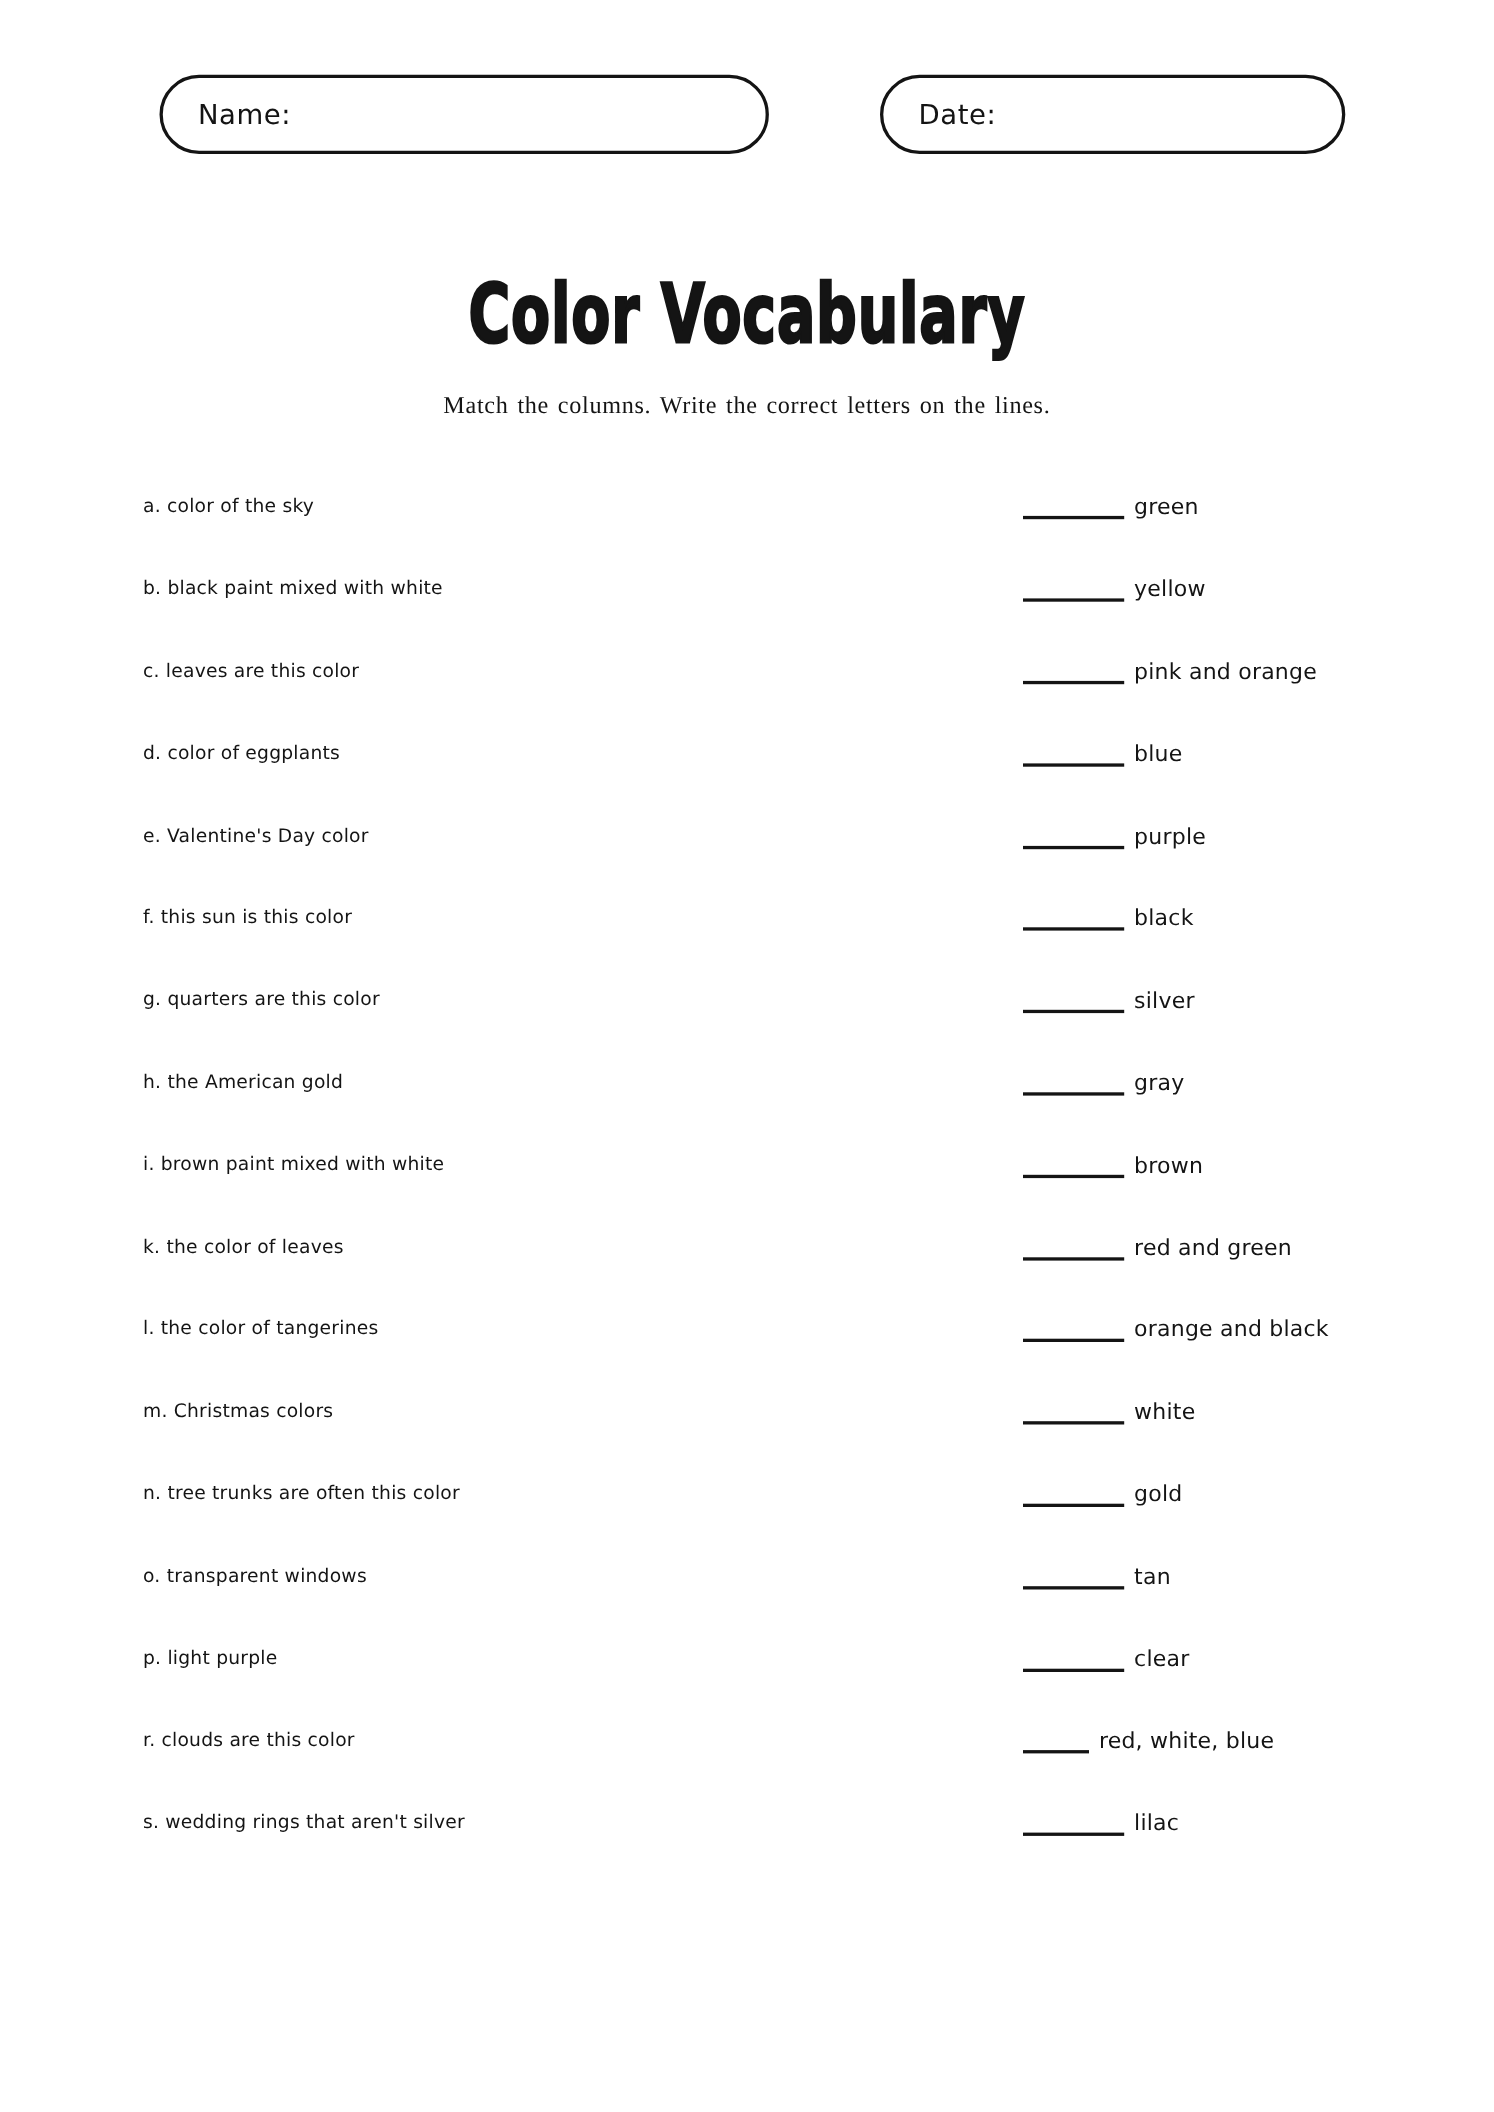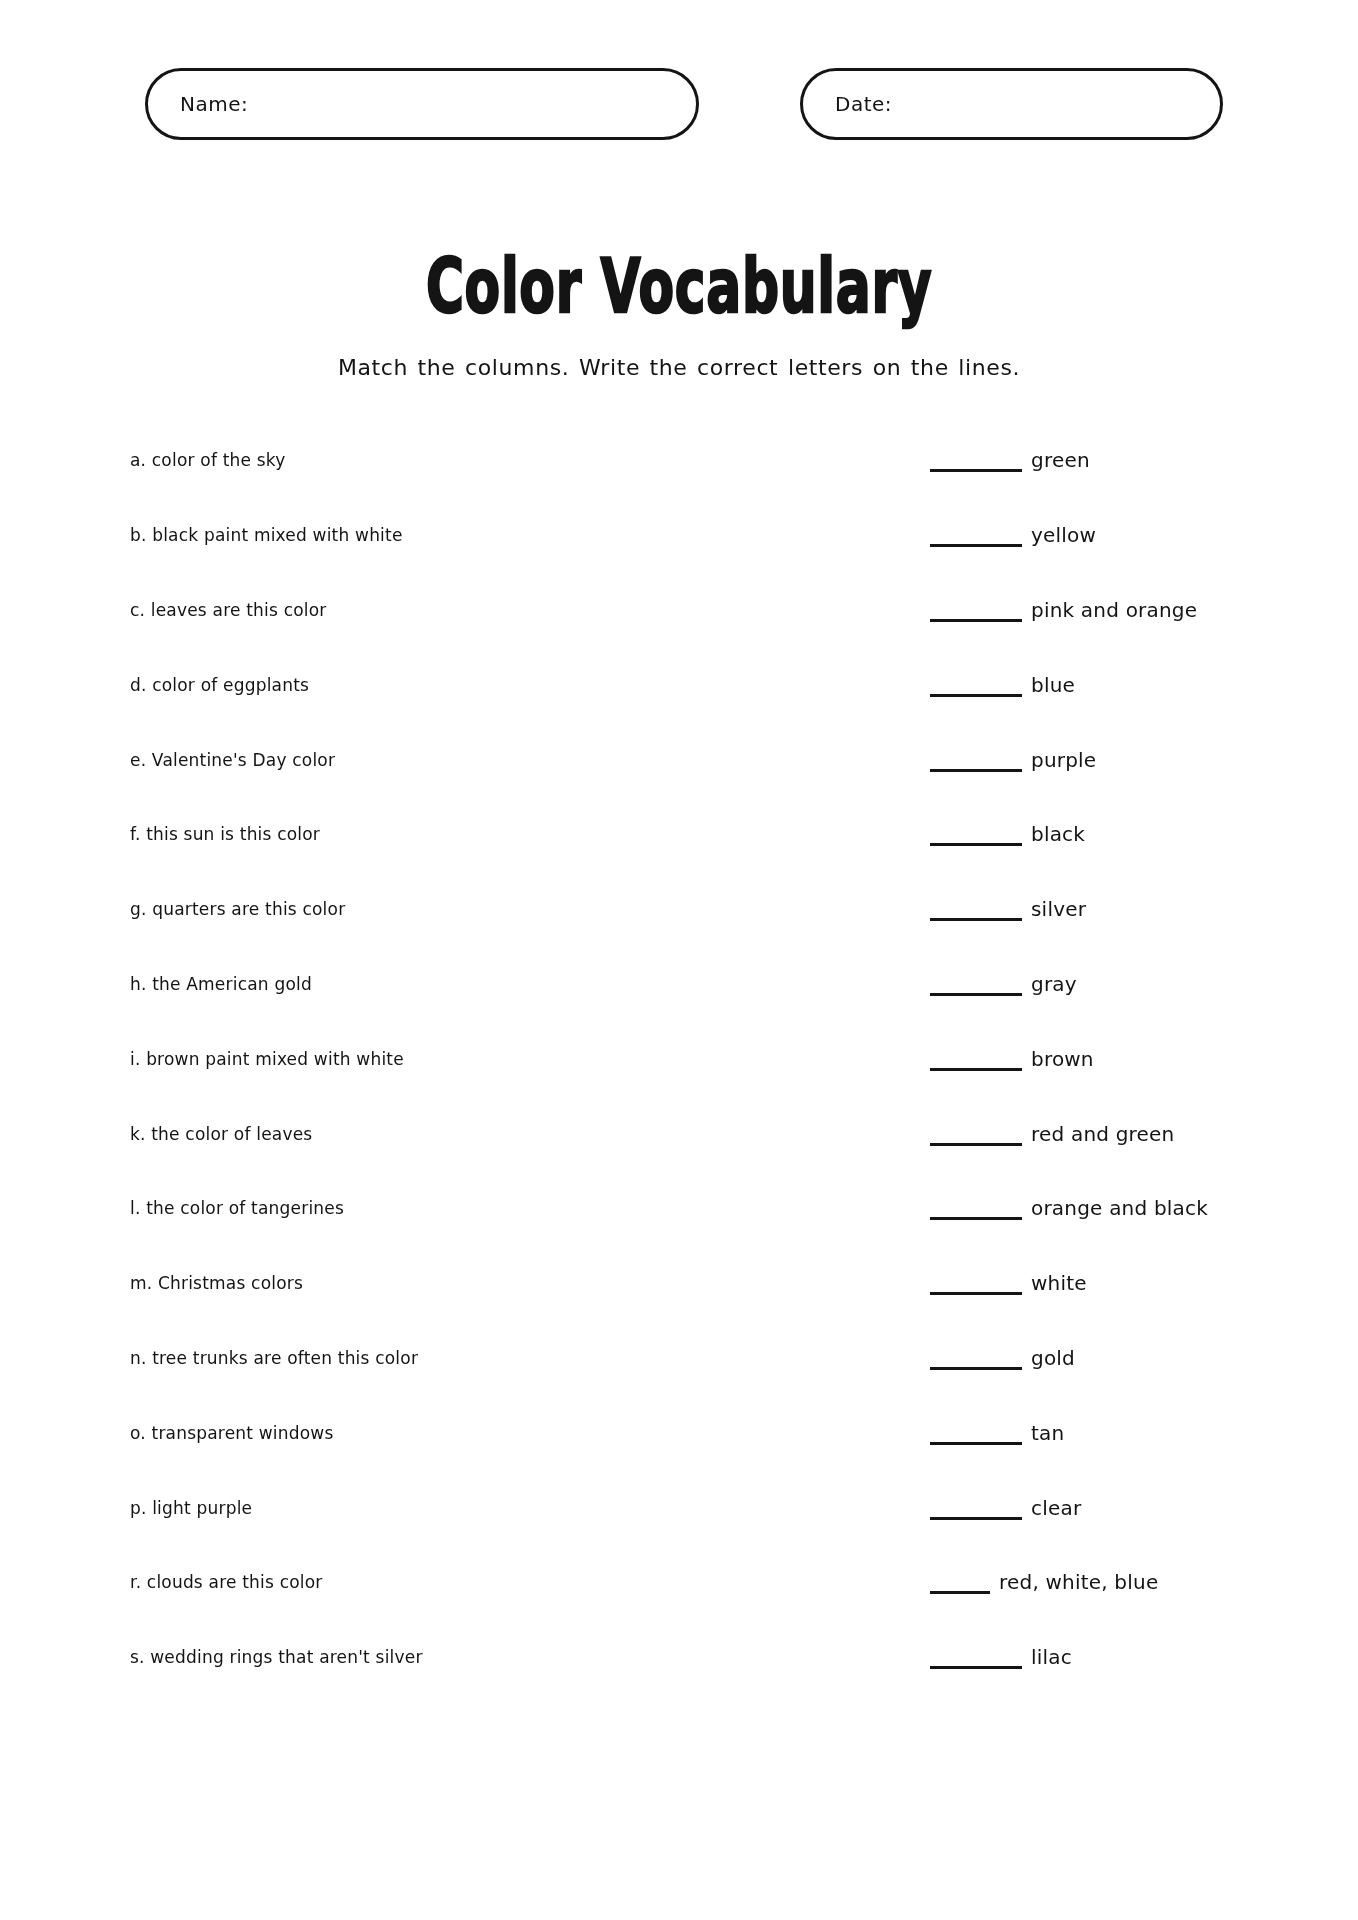--- a/index.html
+++ b/index.html
@@ -3,34 +3,34 @@
 <meta charset="utf-8">
 <style>
   html,body{margin:0;padding:0;}
   body{
     width:1358px;height:1920px;background:#ffffff;position:relative;overflow:hidden;
     font-family:"DejaVu Sans","Liberation Sans",sans-serif;color:#141414;
   }
   .pill{
     position:absolute;top:68px;height:72px;box-sizing:border-box;background:#ffffff;
     border:3px solid #141414;border-radius:40px;display:flex;align-items:center;
-    padding:0 24px 0 32px;font-size:20px;letter-spacing:.5px;
+    padding:0 24px 0 32px;font-size:25px;letter-spacing:.5px;
   }
   .pill-name{left:145px;width:554px;}
   .pill-date{left:800px;width:423px;}
   .title{
     position:absolute;top:243px;left:0;width:100%;text-align:center;
     font-size:74px;font-weight:bold;letter-spacing:1px;
     -webkit-text-stroke:2.6px #141414;
     transform:scaleX(.70);transform-origin:center;
     white-space:nowrap;
   }
   .subtitle{
     position:absolute;top:355px;left:0;width:100%;text-align:center;
-    font-size:22px;letter-spacing:.6px;word-spacing:2px;
+    font-size:22px;letter-spacing:.6px;word-spacing:2px;font-family:Liberation Serif, serif;
   }
   .rows{position:absolute;top:423px;left:0;width:100%;}
   .row{position:relative;height:74.8px;}
   .clue{
     position:absolute;left:130px;top:50%;transform:translateY(-50%);
     font-size:17px;letter-spacing:.2px;white-space:nowrap;
   }
   .answer{
     position:absolute;left:930px;top:50%;transform:translateY(-50%);
     font-size:20px;letter-spacing:.2px;white-space:nowrap;

